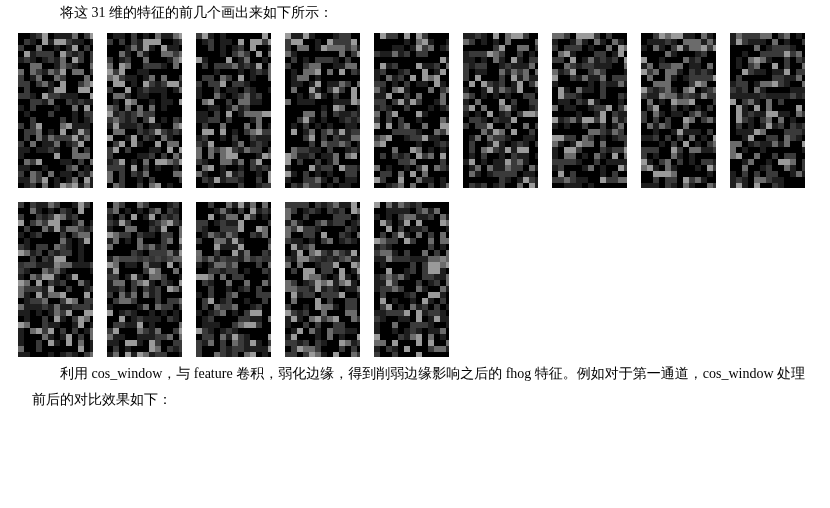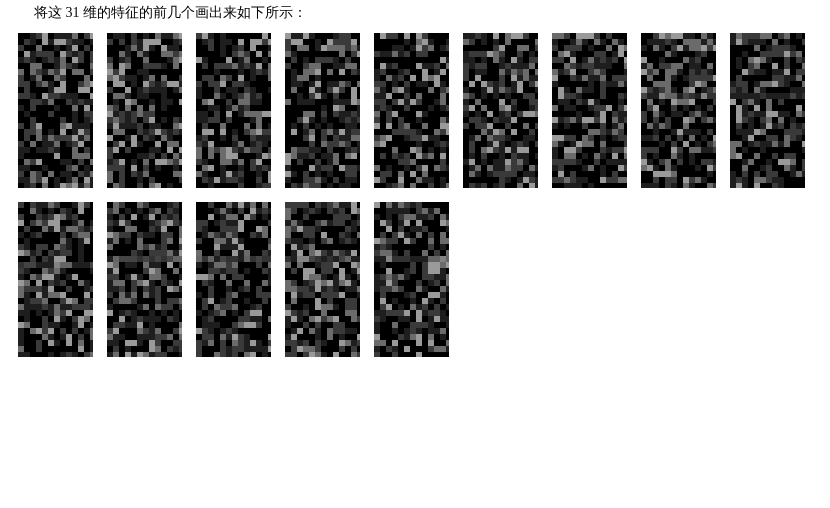--- a/index.html
+++ b/index.html
@@ -12,21 +12,21 @@
     color: #000000;
     line-height: 1.9;
   }
   .page {
     width: 830px;
     padding: 0 0 10px 0;
     box-sizing: border-box;
   }
   .para {
     text-indent: 2em;
-    margin: 0 24px 6px 6px;
+    margin: 0 24px 6px 32px;
   }
   .gallery {
     margin: 4px 0 4px 18px;
     display: flex;
     flex-wrap: wrap;
     gap: 14px 14px;
     width: 800px;
   }
   .thumb {
     width: 75px;
@@ -2930,14 +2930,15 @@
           <rect x="66" y="144" width="6" height="6" fill="#6b6b6b"></rect>
           <rect x="72" y="144" width="6" height="6" fill="#1e1e1e"></rect>
           <rect x="0" y="150" width="6" height="6" fill="#3a3a3a"></rect>
           <rect x="18" y="150" width="6" height="6" fill="#3a3a3a"></rect>
           <rect x="42" y="150" width="6" height="6" fill="#9a9a9a"></rect>
           <rect x="0" y="54" width="75" height="6" fill="#5a5a5a" opacity="0.35"></rect>
         </svg>
       </div>
     </div>
 
+  <p class="para">利用 cos_window，与 feature 卷积，弱化边缘，得到削弱边缘影响之后的 fhog 特征。例如对于第一通道，cos_window 处理前后的对比效果如下：</p>
 
 </div>
 
 </body></html>

